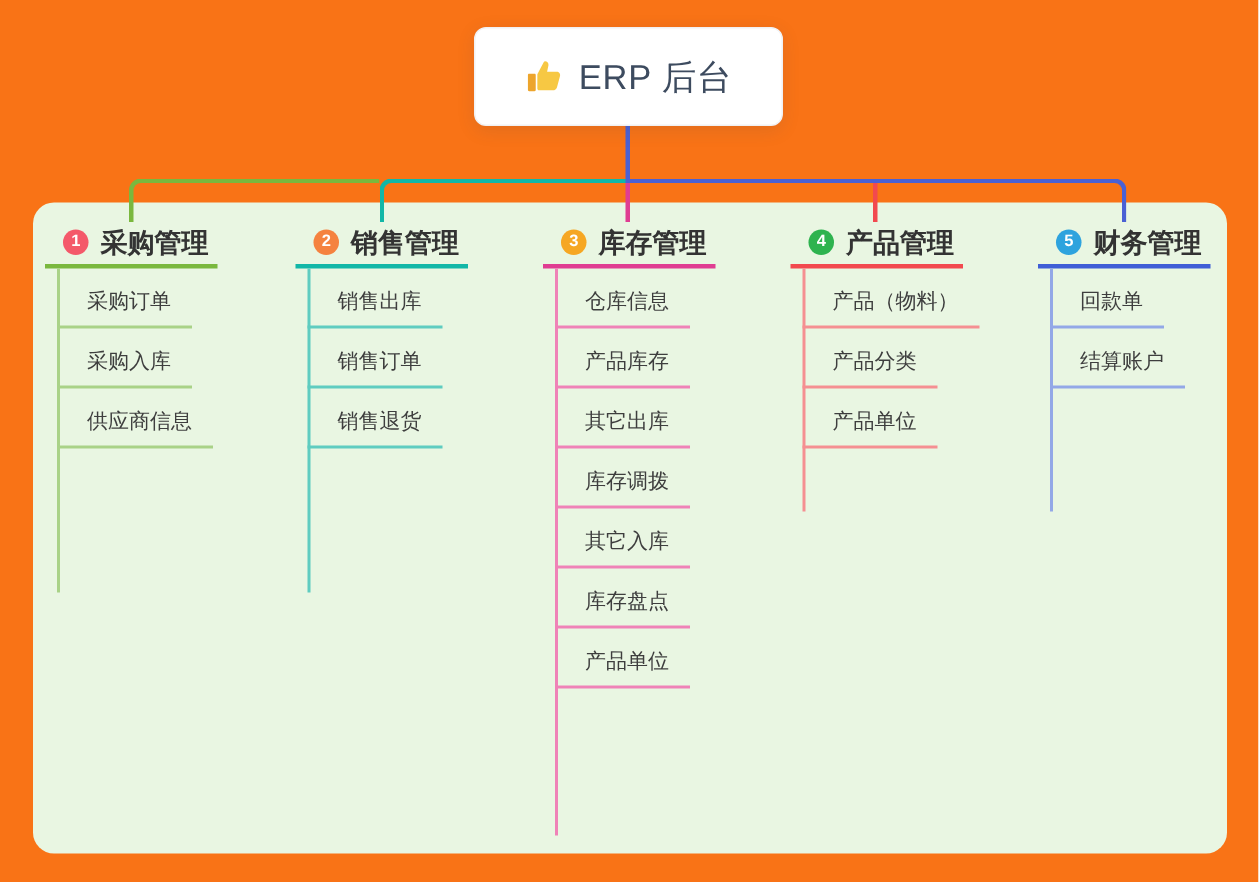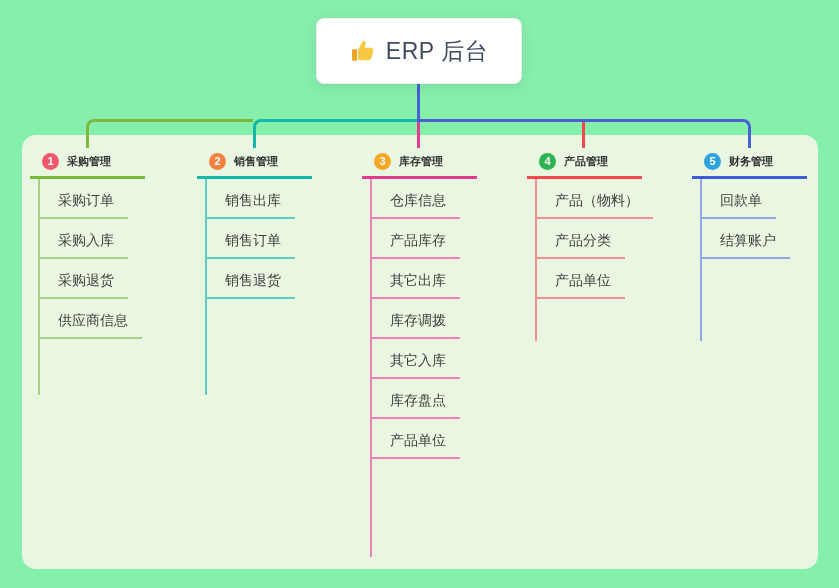--- a/index.html
+++ b/index.html
@@ -3,21 +3,21 @@
 <meta charset="utf-8">
 <style>
   * { margin: 0; padding: 0; box-sizing: border-box; }
   html, body { background: #ffffff; }
   body { font-family: "Liberation Sans", "DejaVu Sans", sans-serif; }
 
   .canvas {
     position: relative;
     width: 839px;
     height: 588px;
-    background: #86efac;
+    background: #f97316;
     overflow: hidden;
   }
 
   .panel {
     position: absolute;
     left: 22px; top: 135px;
     width: 796px; height: 434px;
     border-radius: 14px;
   }
 
@@ -77,21 +77,21 @@
     border-radius: 50%;
     color: #ffffff;
     font-size: 11px;
     font-weight: bold;
     display: flex;
     align-items: center;
     justify-content: center;
     line-height: 1;
   }
   .branch-title {
-    font-size: 11px;
+    font-size: 18px;
     font-weight: 600;
     color: #333333;
     white-space: nowrap;
   }
 
   .trunk {
     position: absolute;
     left: 8px; top: 32px;
     width: 0;
     border-left: 2px solid;
@@ -146,23 +146,20 @@
         </div>
         <div class="trunk" style="height: 216px; border-left-color: rgb(169, 210, 135);"></div>
         <div class="children">
           <div class="child-row">
             <span class="child-label" style="border-bottom-color: rgb(169, 210, 135);">采购订单</span>
           </div>
           <div class="child-row">
             <span class="child-label" style="border-bottom-color: rgb(169, 210, 135);">采购入库</span>
           </div>
           <div class="child-row">
-            <span class="child-label" style="border-bottom-color: rgb(169, 210, 135);">采购退货</span>
-          </div>
-          <div class="child-row">
             <span class="child-label" style="border-bottom-color: rgb(169, 210, 135);">供应商信息</span>
           </div>
         </div>
       </div>
       <div class="branch" style="left: 197px; top: 147px;">
         <div class="branch-header" style="border-bottom-color: rgb(18, 183, 167);">
           <span class="badge" style="background: rgb(245, 130, 63);">2</span>
           <span class="branch-title">销售管理</span>
         </div>
         <div class="trunk" style="height: 216px; border-left-color: rgb(95, 204, 192);"></div>

